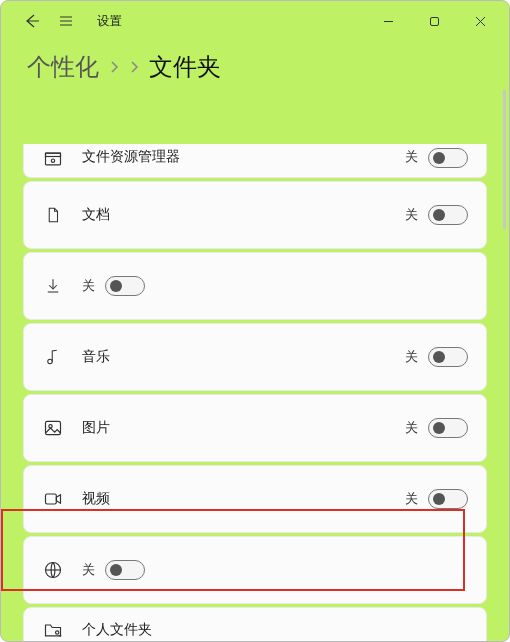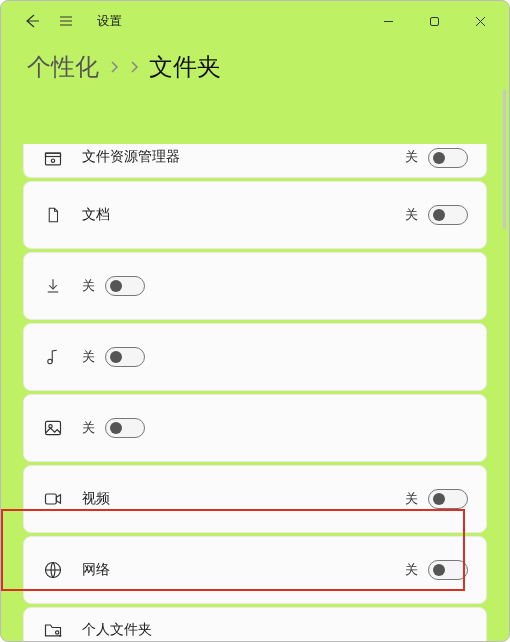--- a/index.html
+++ b/index.html
@@ -130,34 +130,36 @@
           </div>
       </div>
 
       <div class="row">
         <div class="row-icon">
           <svg viewBox="0 0 24 24" width="18" height="20" fill="none" stroke="currentColor" stroke-width="1.4">
               <circle cx="8" cy="18" r="3"></circle>
               <path d="M11 18V4l6-1"></path>
             </svg>
         </div>
+        <div class="row-label">音乐</div>
         <div class="row-state">关</div>
         <div class="toggle">
             <div class="knob"></div>
           </div>
       </div>
 
       <div class="row">
         <div class="row-icon">
           <svg viewBox="0 0 24 24" width="20" height="20" fill="none" stroke="currentColor" stroke-width="1.4">
               <rect x="3" y="4" width="18" height="16" rx="2"></rect>
               <circle cx="9" cy="10" r="2"></circle>
               <path d="M3 18l6-6 5 5 3-3 4 4"></path>
             </svg>
         </div>
+        <div class="row-label">图片</div>
         <div class="row-state">关</div>
         <div class="toggle">
             <div class="knob"></div>
           </div>
       </div>
 
       <div class="row">
         <div class="row-icon">
           <svg viewBox="0 0 24 24" width="20" height="20" fill="none" stroke="currentColor" stroke-width="1.4">
               <rect x="3" y="6" width="13" height="12" rx="2"></rect>
@@ -173,21 +175,20 @@
 
       <div class="row">
         <div class="row-icon">
           <svg viewBox="0 0 24 24" width="20" height="20" fill="none" stroke="currentColor" stroke-width="1.4">
               <circle cx="12" cy="12" r="9"></circle>
               <path d="M3 12h18"></path>
               <path d="M12 3c3 3 3 15 0 18"></path>
               <path d="M12 3c-3 3-3 15 0 18"></path>
             </svg>
         </div>
-        <div class="row-label">网络</div>
         <div class="row-state">关</div>
         <div class="toggle">
             <div class="knob"></div>
           </div>
       </div>
 
       <div class="row last">
         <div class="row-icon">
           <svg viewBox="0 0 24 24" width="20" height="20" fill="none" stroke="currentColor" stroke-width="1.4">
               <path d="M3 6h6l2 3h10v10H3z"></path>

